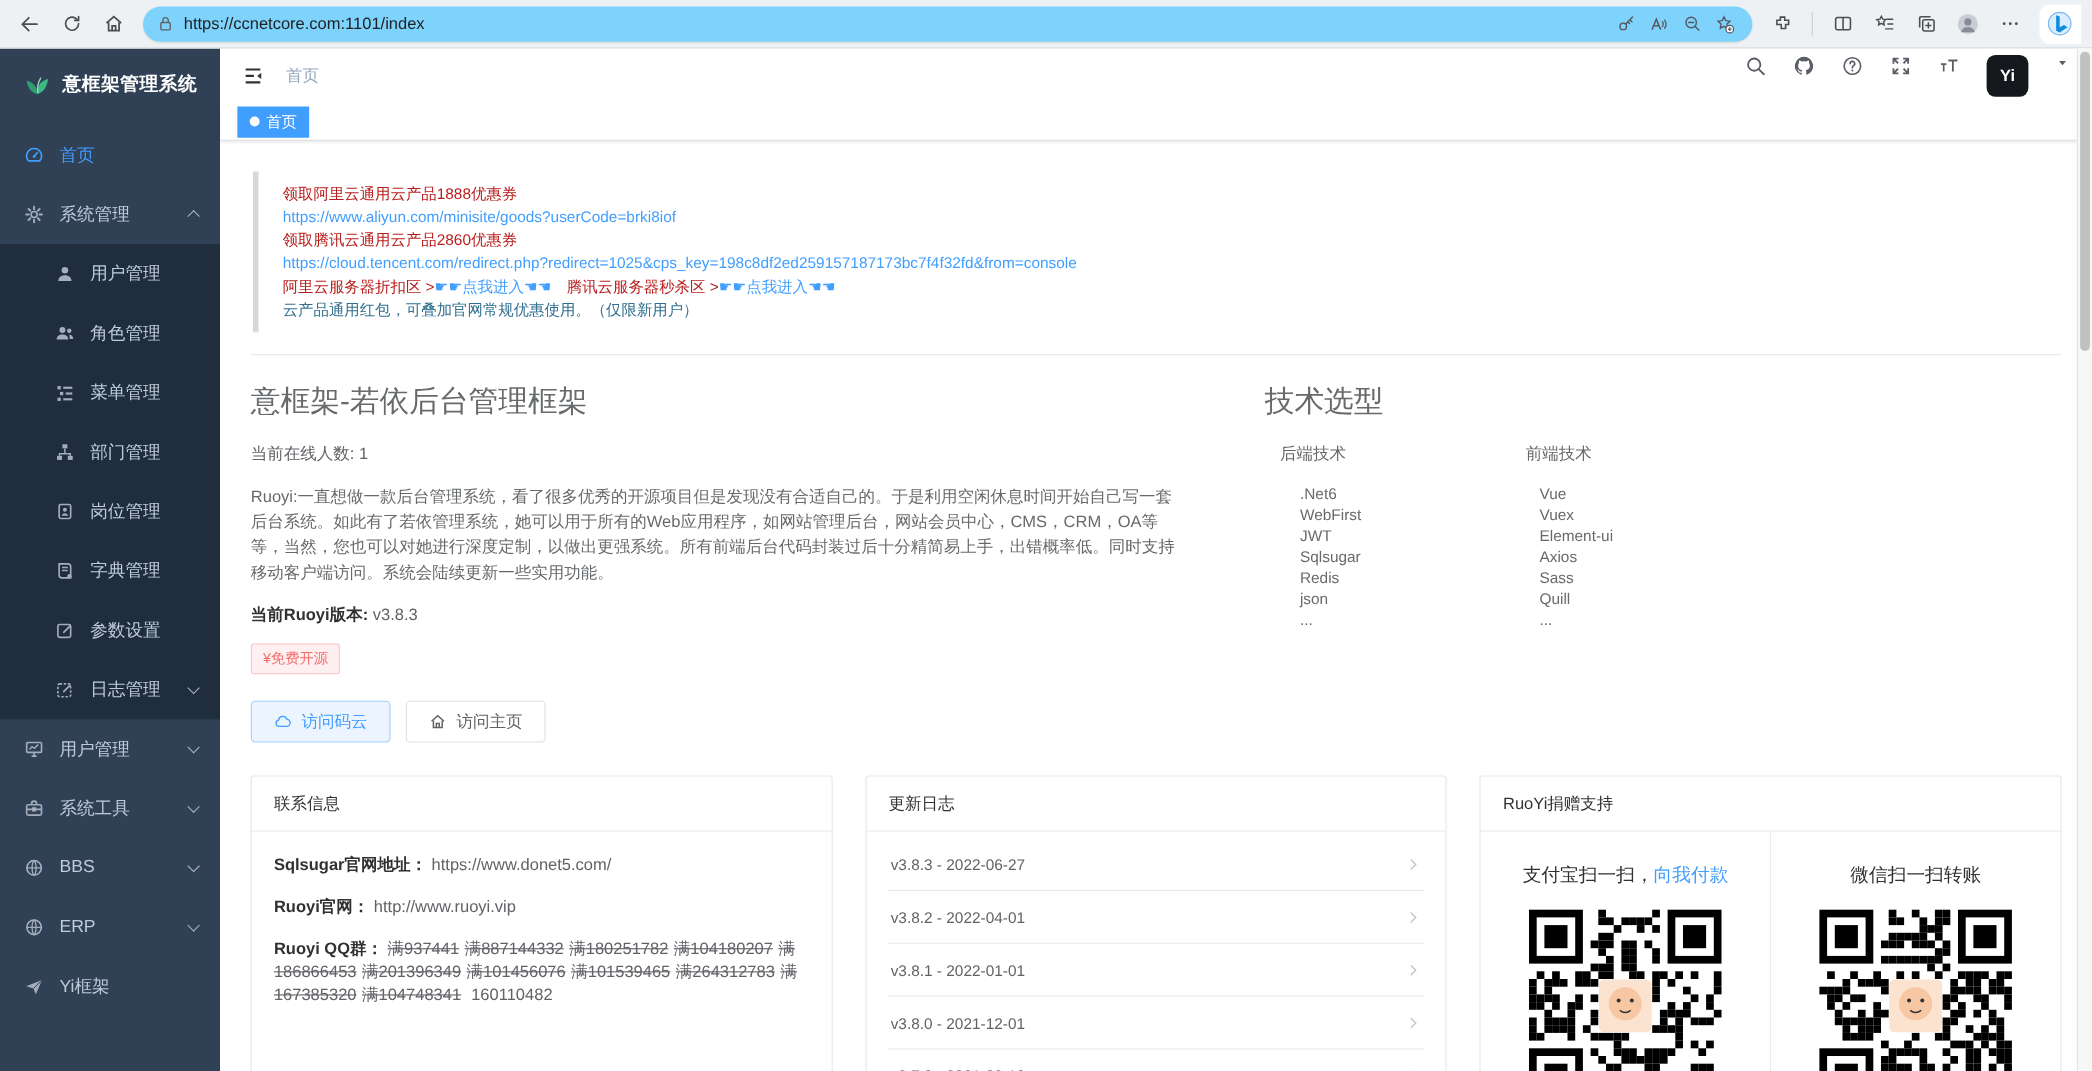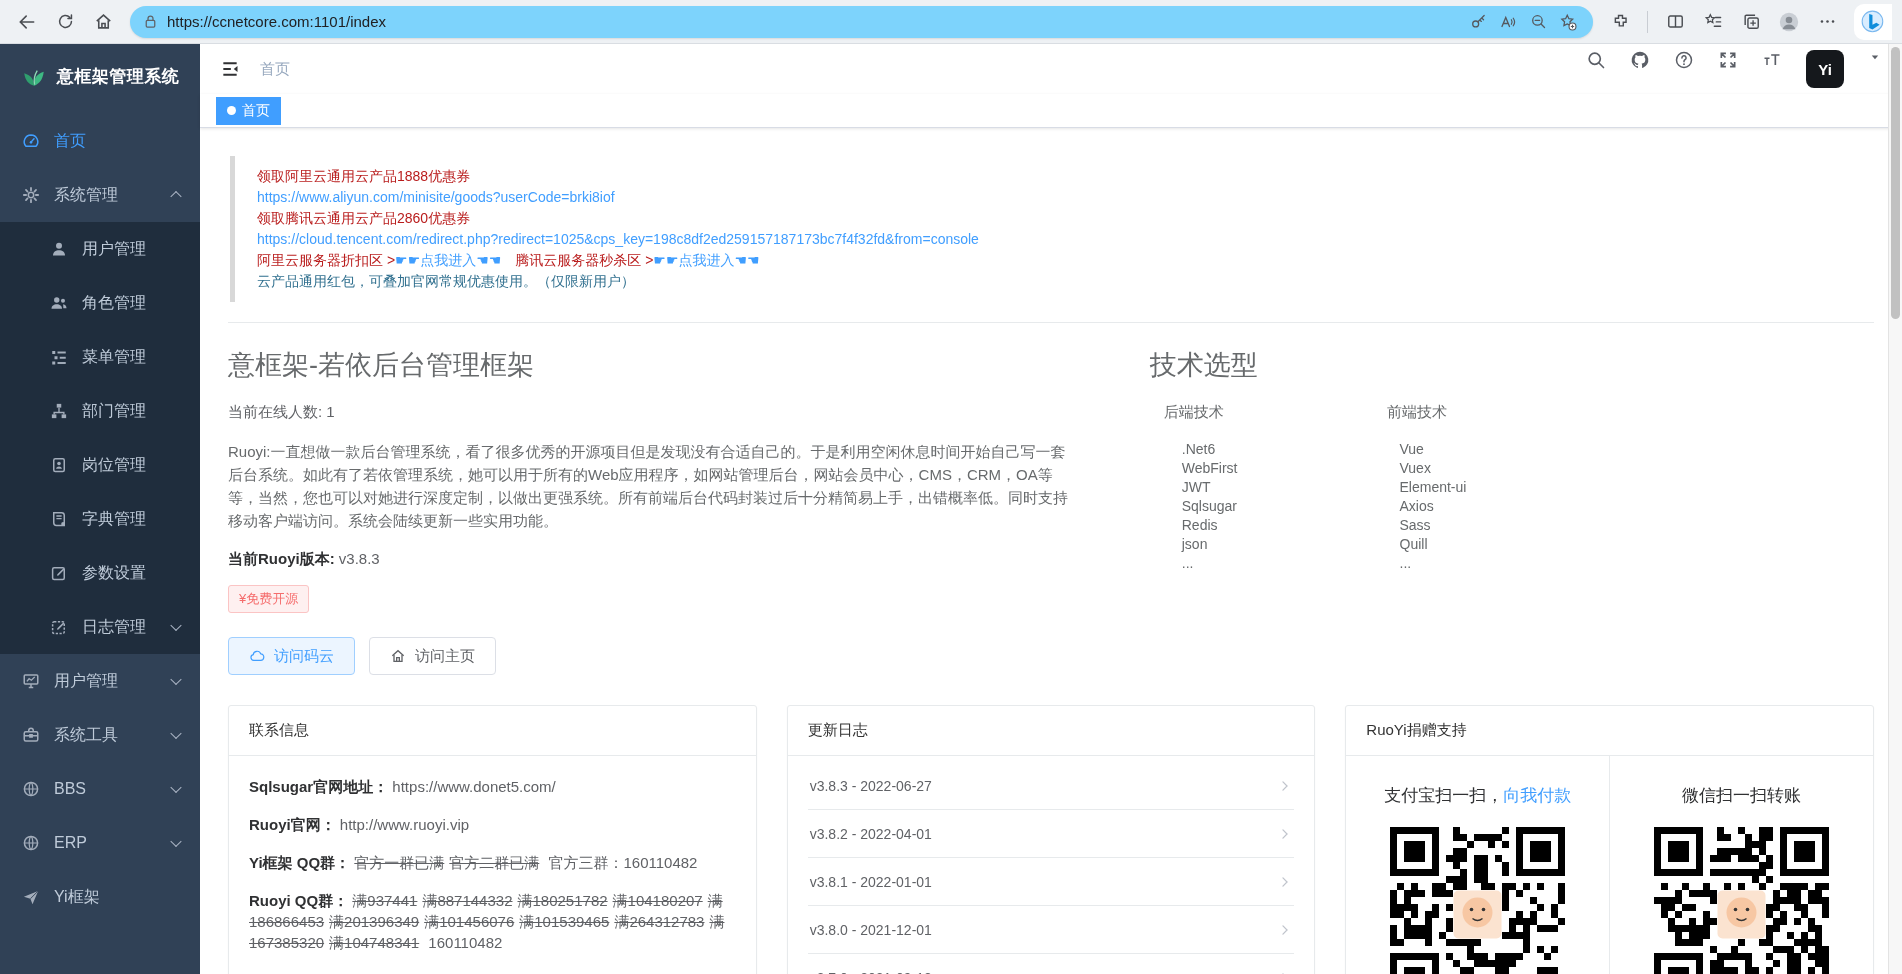--- a/index.html
+++ b/index.html
@@ -662,27 +662,20 @@
                   <b>Sqlsugar官网地址：</b>
                   <span>https://www.donet5.com/</span>
                 </div>
 
 
                 <div class="c-row">
                   <b>Ruoyi官网：</b>
                   <span>http://www.ruoyi.vip</span>
                 </div>
               </div>
-            <div class="c-row">
-              <b>Yi框架 QQ群：</b>
-              <span style="display:inline">
-                
-              <span class="strike">官方一群已满</span><span class="strike">官方二群已满</span></span>
-              <span>官方三群：160110482</span>
-            </div>
             <div class="c-row">
               <b>Ruoyi QQ群：</b>
               <span style="display:inline">
                 
               <span class="strike">满937441</span><span class="strike">满887144332</span><span class="strike">满180251782</span><span class="strike">满104180207</span><span class="strike">满186866453</span><span class="strike">满201396349</span><span class="strike">满101456076</span><span class="strike">满101539465</span><span class="strike">满264312783</span><span class="strike">满167385320</span><span class="strike">满104748341</span></span>
               <span>160110482</span>
             </div>
 
           </div>
         </div>

